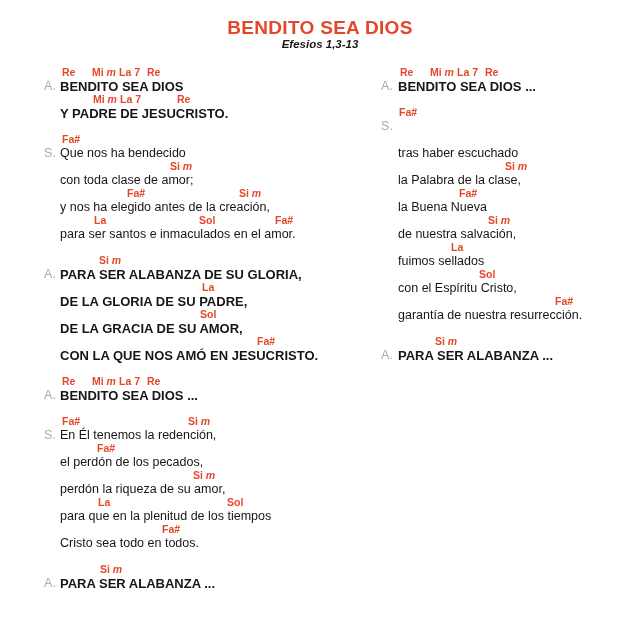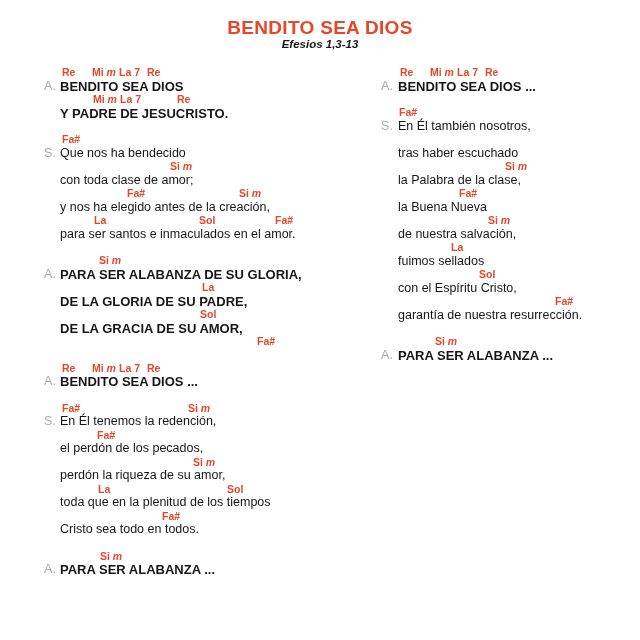--- a/index.html
+++ b/index.html
@@ -137,20 +137,24 @@
       <div class="chord-row">
         <span class="chord" style="left: 140px;">Sol</span>
       </div>
       <div class="lyric-row">
         <span class="label"></span>
         <span class="text">DE LA GRACIA DE SU AMOR,</span>
       </div>
       <div class="chord-row">
         <span class="chord" style="left: 197px;">Fa#</span>
       </div>
+      <div class="lyric-row">
+        <span class="label"></span>
+        <span class="text">CON LA QUE NOS AMÓ EN JESUCRISTO.</span>
+      </div>
     </div>
     <div class="block bold">
       <div class="chord-row">
         <span class="chord" style="left: 2px;">Re</span>
         <span class="chord" style="left: 32px;">Mi <em>m</em></span>
         <span class="chord" style="left: 59px;">La 7</span>
         <span class="chord" style="left: 87px;">Re</span>
       </div>
       <div class="lyric-row">
         <span class="label">A.</span>
@@ -179,21 +183,21 @@
       <div class="lyric-row">
         <span class="label"></span>
         <span class="text">perdón la riqueza de su amor,</span>
       </div>
       <div class="chord-row">
         <span class="chord" style="left: 38px;">La</span>
         <span class="chord" style="left: 167px;">Sol</span>
       </div>
       <div class="lyric-row">
         <span class="label"></span>
-        <span class="text">toda que en la plenitud de los tiempos</span>
+        <span class="text">para que en la plenitud de los tiempos</span>
       </div>
       <div class="chord-row">
         <span class="chord" style="left: 102px;">Fa#</span>
       </div>
       <div class="lyric-row">
         <span class="label"></span>
         <span class="text">Cristo sea todo en todos.</span>
       </div>
     </div>
     <div class="block bold">
@@ -218,21 +222,20 @@
         <span class="label">A.</span>
         <span class="text">BENDITO SEA DIOS ...</span>
       </div>
     </div>
     <div class="block">
       <div class="chord-row">
         <span class="chord" style="left: 1px;">Fa#</span>
       </div>
       <div class="lyric-row">
         <span class="label">S.</span>
-        <span class="text">En Él también nosotros,</span>
       </div>
       <div class="chord-row"></div>
       <div class="lyric-row">
         <span class="label"></span>
         <span class="text">tras haber escuchado</span>
       </div>
       <div class="chord-row">
         <span class="chord" style="left: 107px;">Si <em>m</em></span>
       </div>
       <div class="lyric-row">

